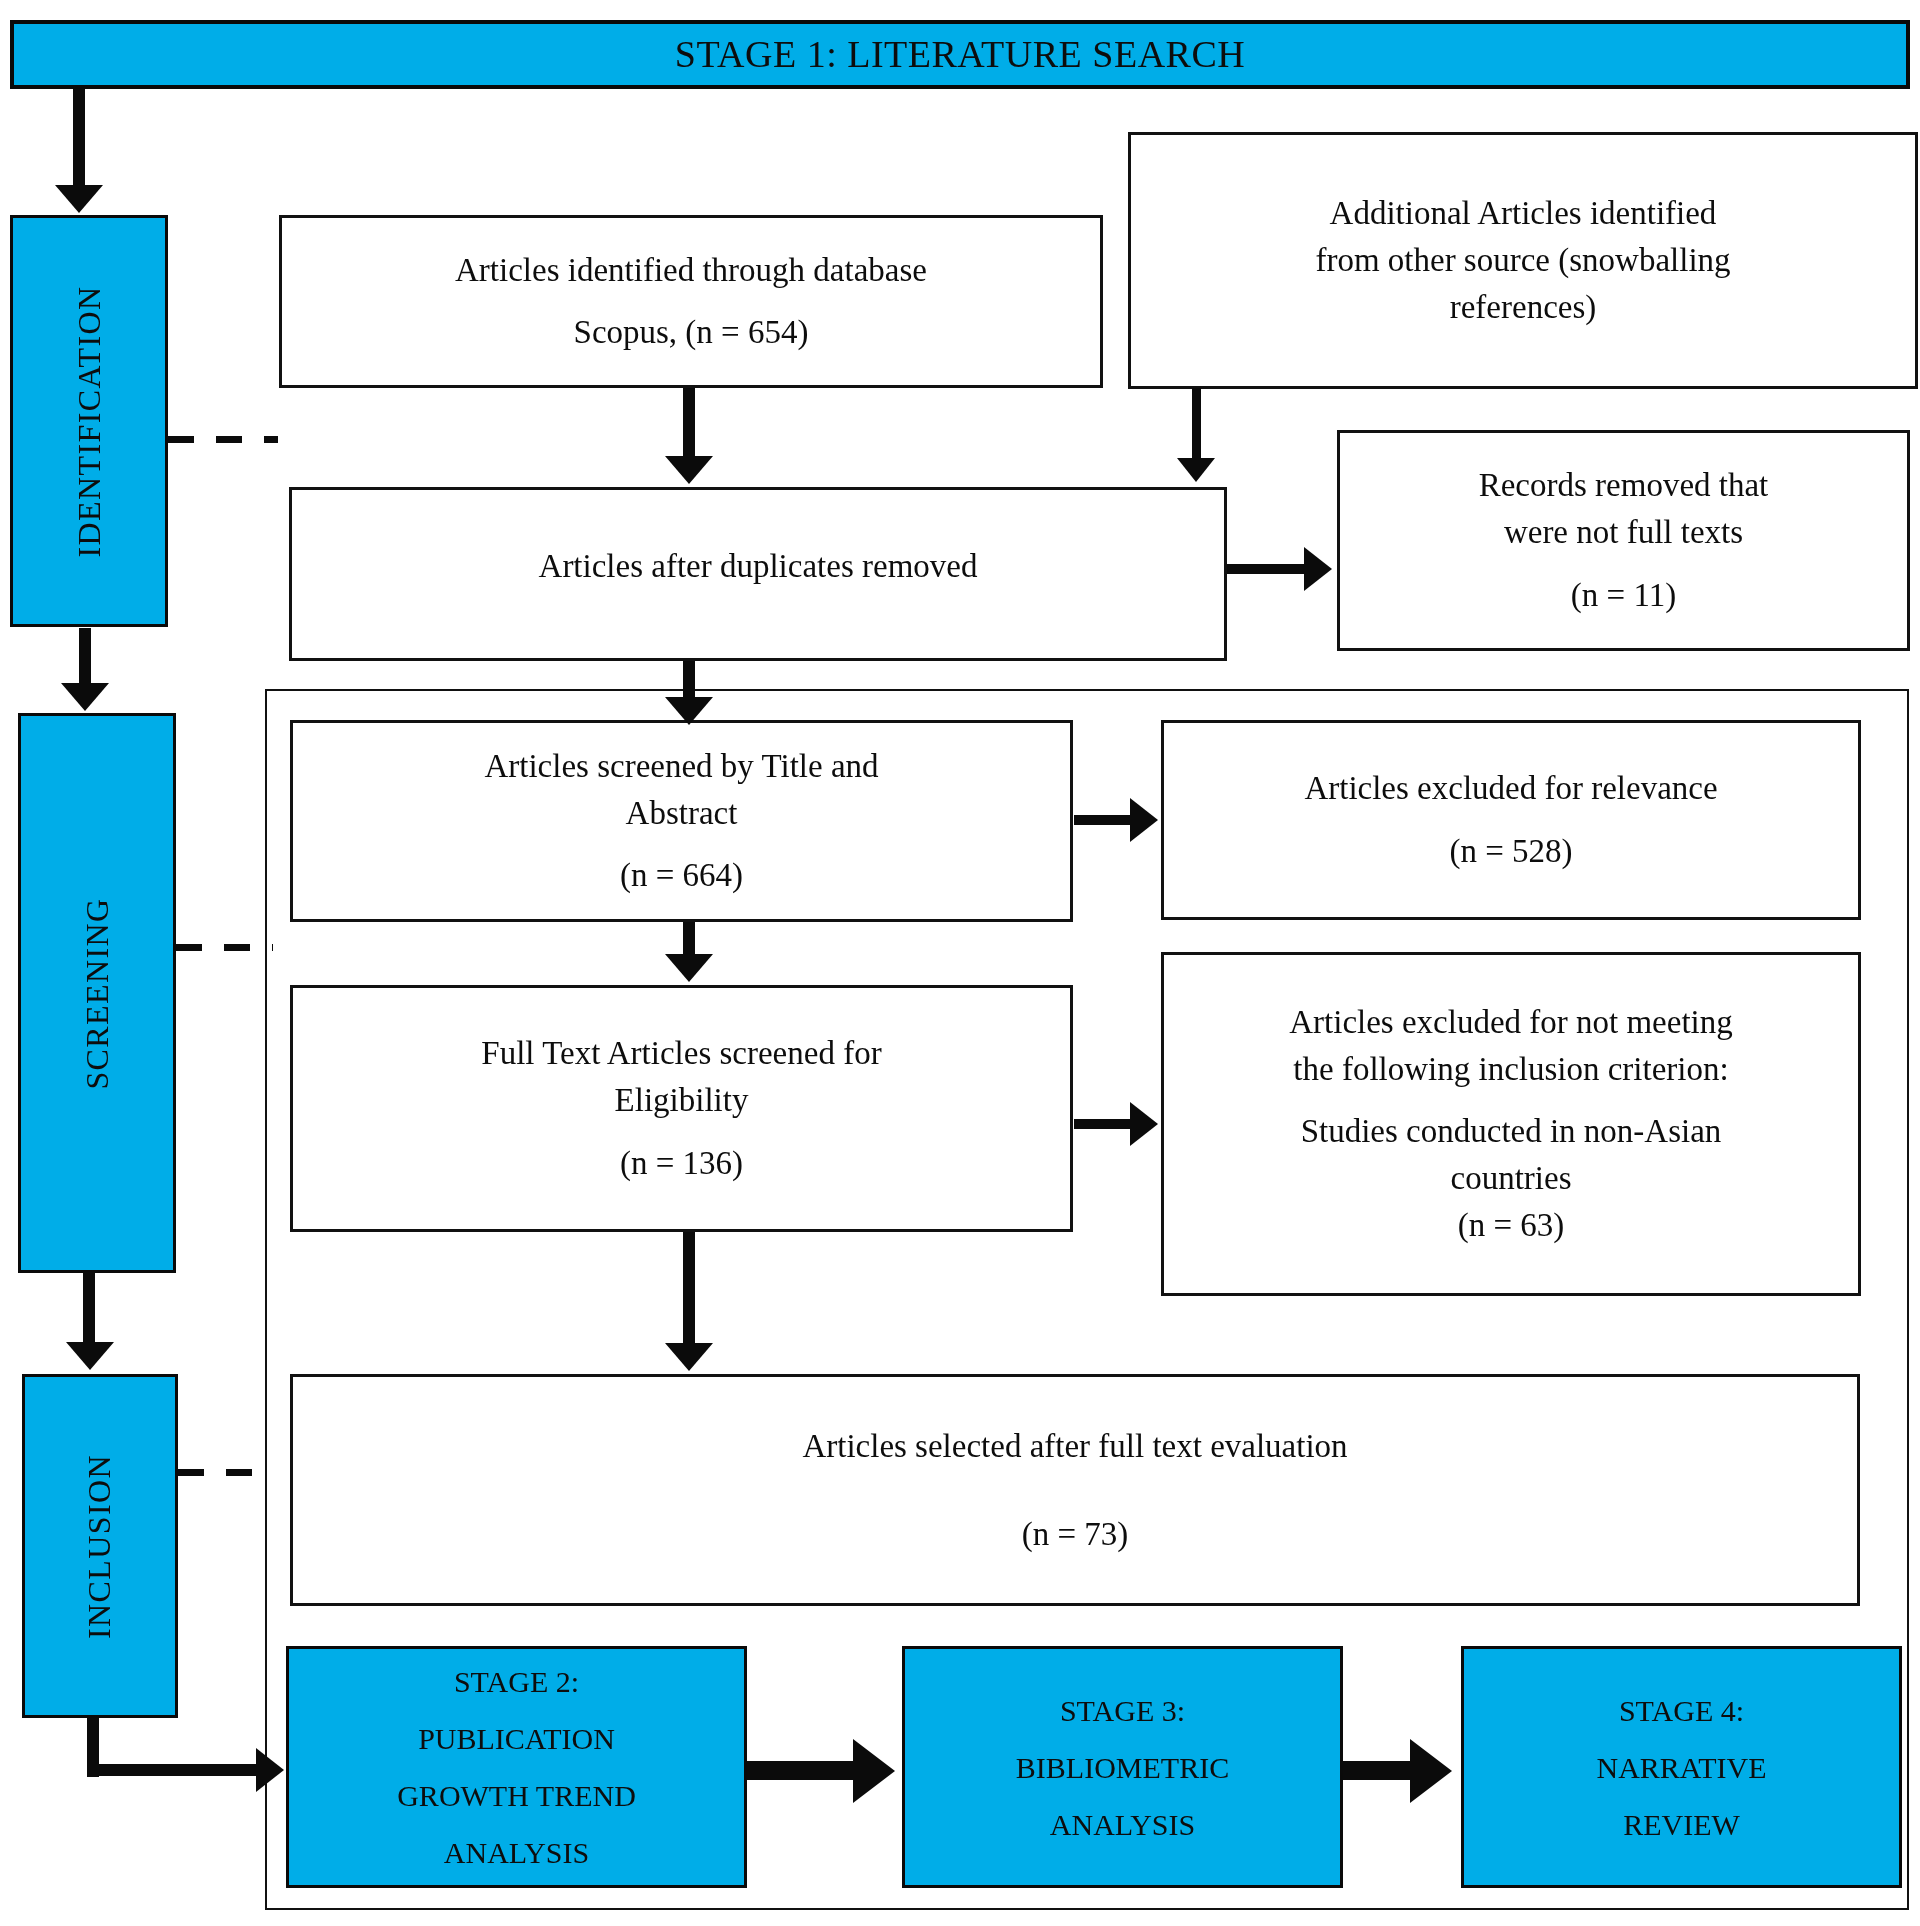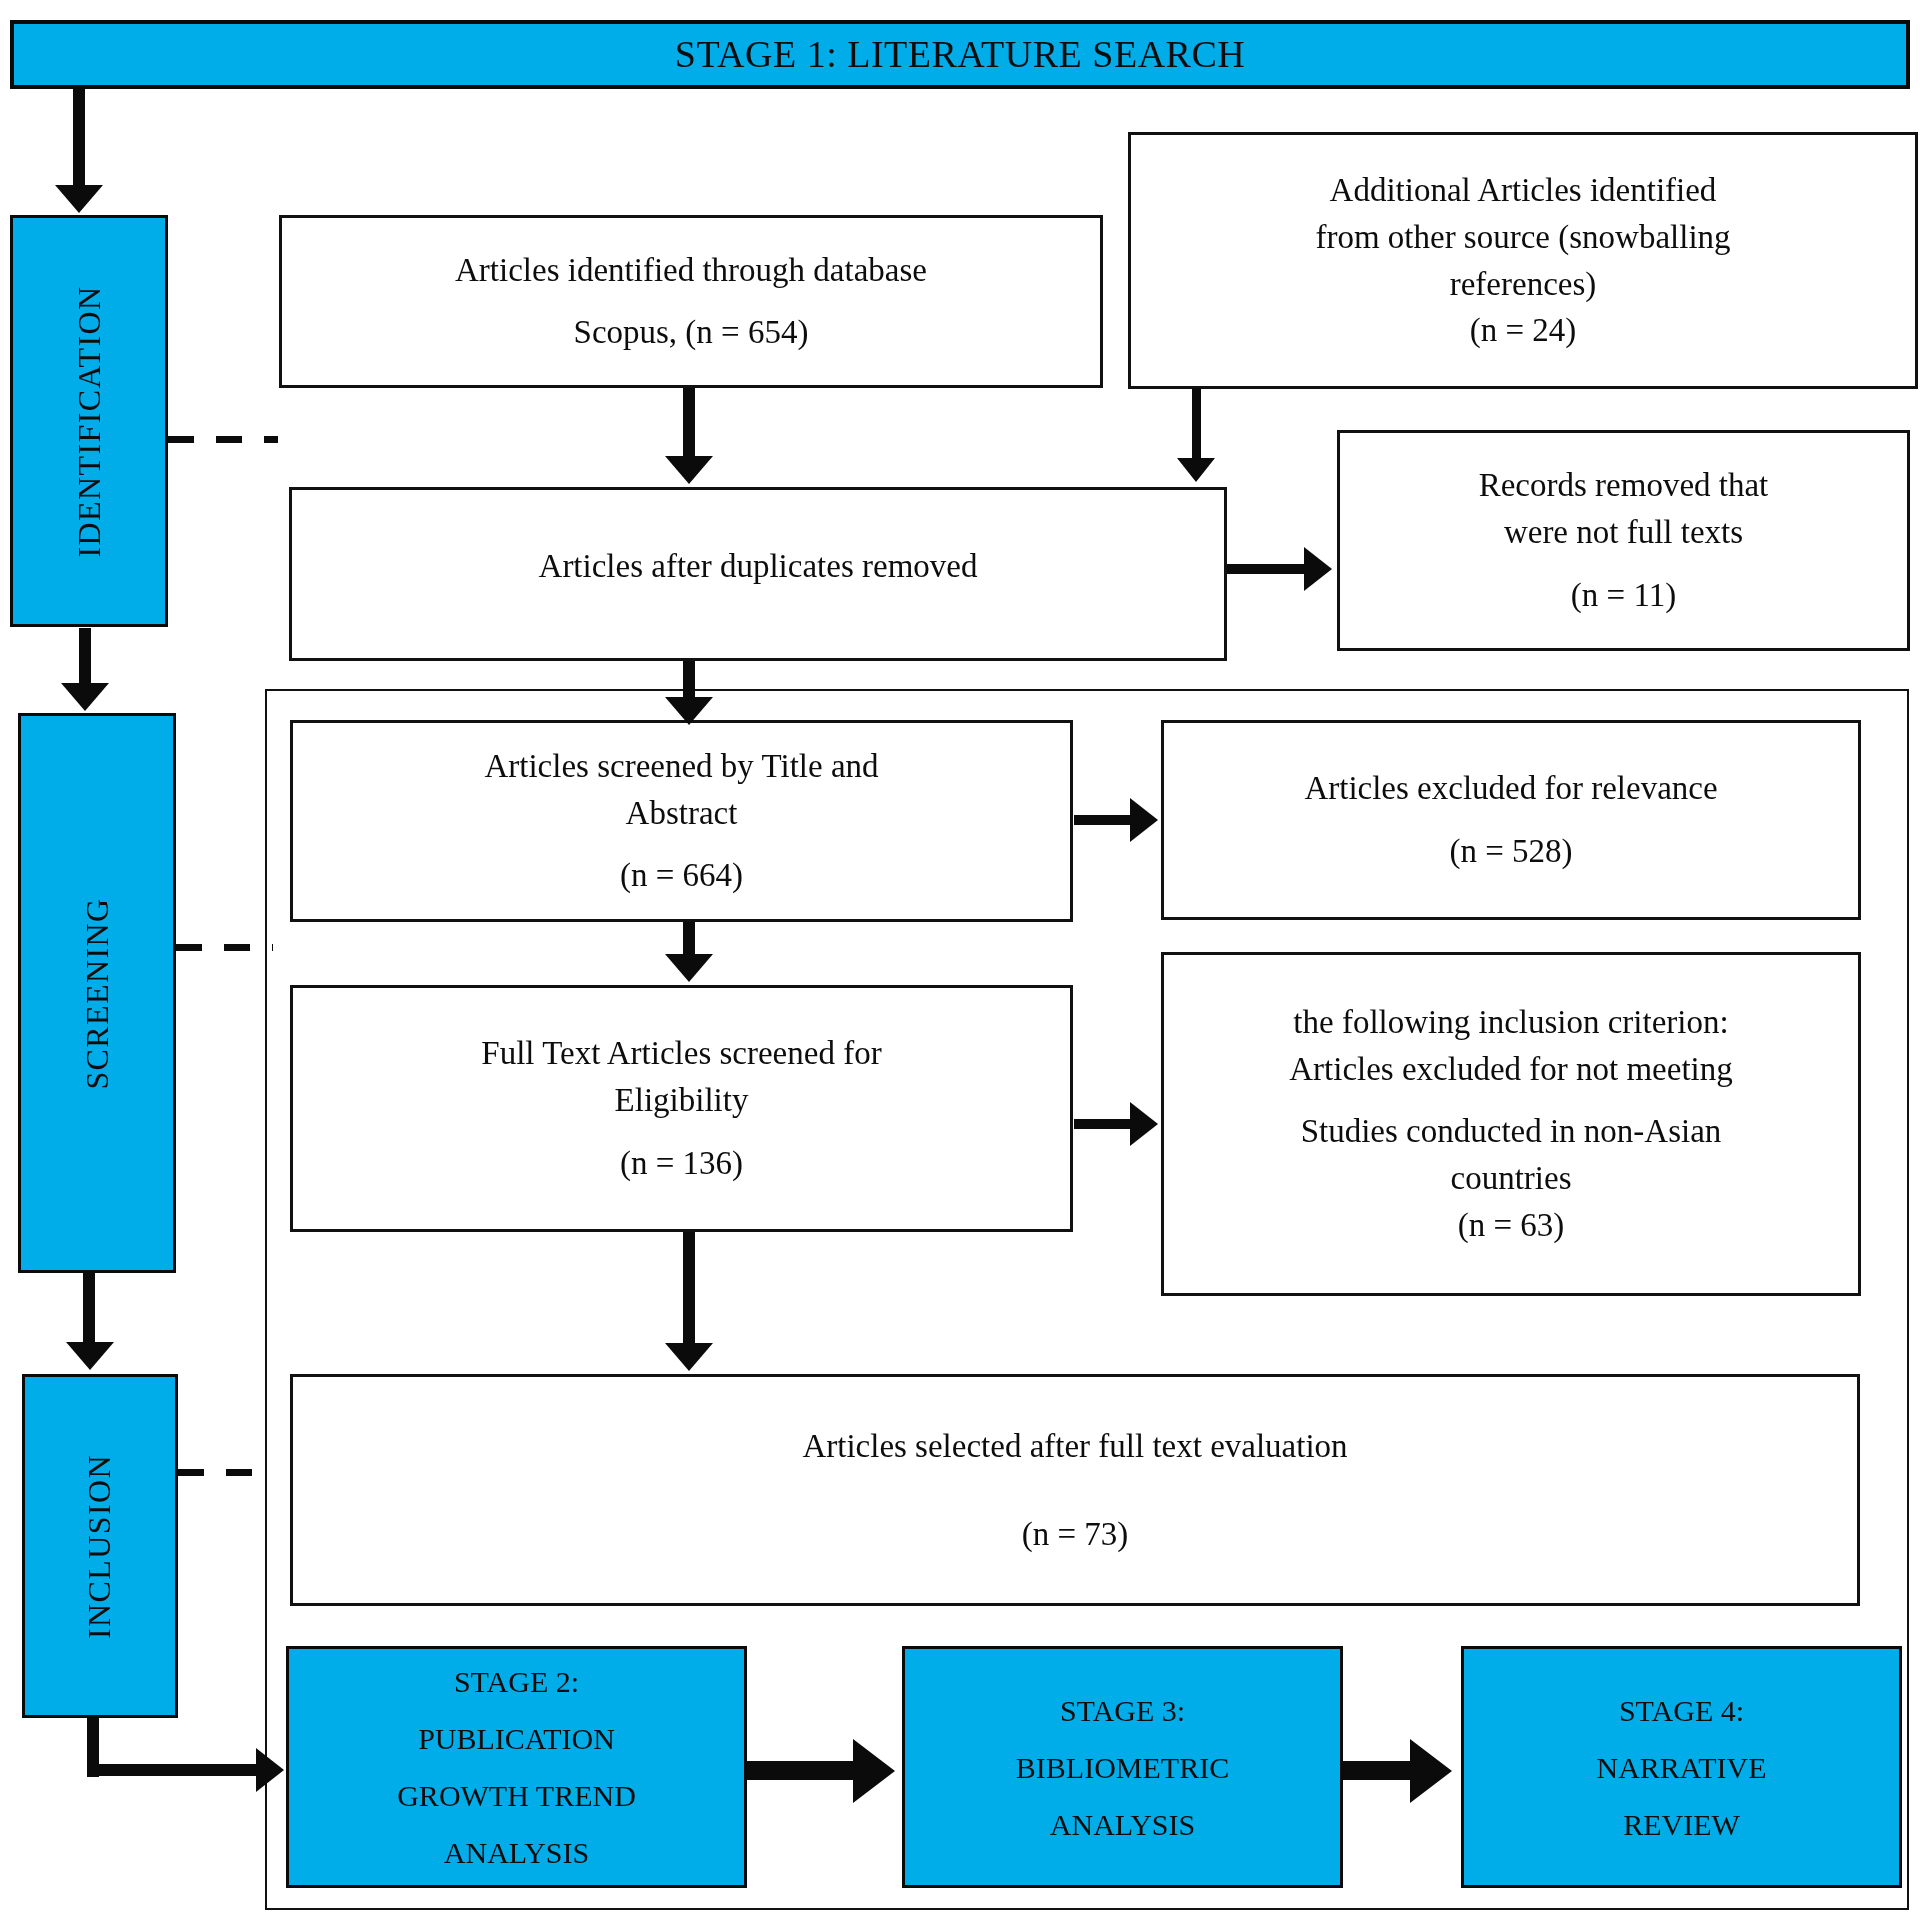--- a/index.html
+++ b/index.html
@@ -136,21 +136,20 @@
   <div class="abs node" style="left:279px; top:215px; width:824px; height:173px;">
     <span class="ln">Articles identified through database</span>
     <span class="gap"></span>
     <span class="ln">Scopus, (n = 654)</span>
   </div>
 
   <div class="abs node" style="left:1128px; top:132px; width:790px; height:257px;font-family:Liberation Serif, serif;">
     <span class="ln">Additional Articles identified</span>
     <span class="ln">from other source (snowballing</span>
     <span class="ln">references)</span>
-    <span class="ln">(n = 24)</span>
   </div>
 
   <div class="abs node" style="left:289px; top:487px; width:938px; height:174px;">
     <span class="ln">Articles after duplicates removed</span>
     <span class="gap"></span>
   </div>
 
   <div class="abs node" style="left:1337px; top:430px; width:573px; height:221px;">
     <span class="ln">Records removed that</span>
     <span class="ln">were not full texts</span>
@@ -172,22 +171,22 @@
   </div>
 
   <div class="abs node" style="left:290px; top:985px; width:783px; height:247px;">
     <span class="ln">Full Text Articles screened for</span>
     <span class="ln">Eligibility</span>
     <span class="gap"></span>
     <span class="ln">(n = 136)</span>
   </div>
 
   <div class="abs node" style="left:1161px; top:952px; width:700px; height:344px;">
+    <span class="ln">Articles excluded for not meeting</span>
     <span class="ln">the following inclusion criterion:</span>
-    <span class="ln">Articles excluded for not meeting</span>
     <span class="gap"></span>
     <span class="ln">Studies conducted in non-Asian</span>
     <span class="ln">countries</span>
     <span class="ln">(n = 63)</span>
   </div>
 
   <div class="abs node" style="left:290px; top:1374px; width:1570px; height:232px;">
     <span class="ln">Articles selected after full text evaluation</span>
     <span class="gap" style="height:41px;"></span>
     <span class="ln">(n = 73)</span>

